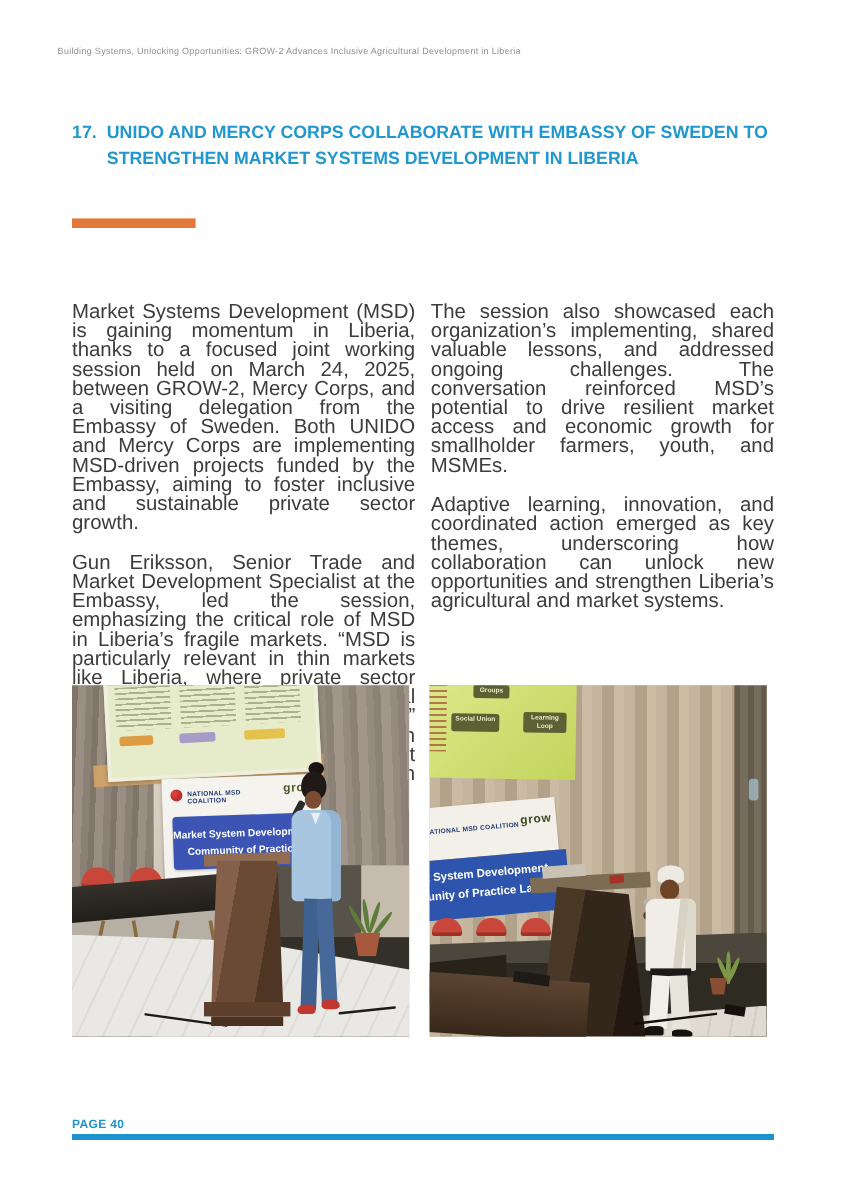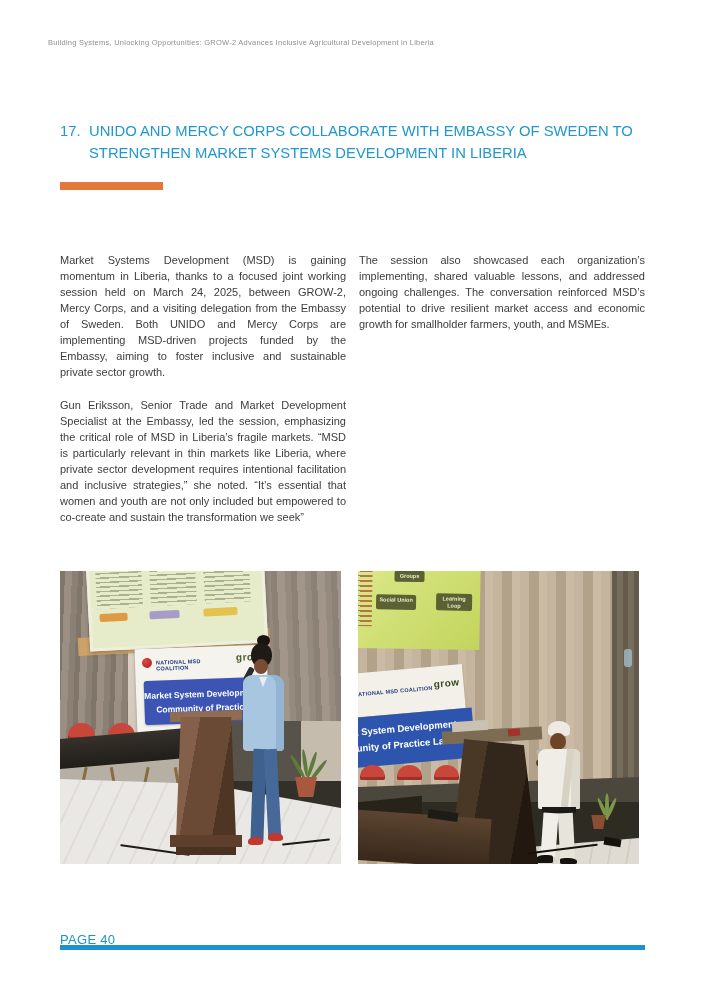--- a/index.html
+++ b/index.html
@@ -9,34 +9,34 @@
   }
 
   
   #running-header {
     position:absolute; left:48px; top:38px; font-size:7.5px;
     color:#918f8b; letter-spacing:.25px;
   }
 
   
   #section-heading {
-    position:absolute; left:60px; top:120px; width:580px; display:flex;
-    color:#2097cf; font-weight:normal; font-size:14.8px; line-height:22px;
+    position:absolute; left:60px; top:100px; width:580px; display:flex;
+    color:#2097cf; font-weight:bold; font-size:14.8px; line-height:22px;
   }
   #section-heading .num { flex:none; width:29px; }
   #section-heading .ttl { flex:1; }
 
   #orange-bar {
     position:absolute; left:60px; top:182px; width:103px; height:8px;
     background:#e2793b;
   }
 
   
   #columns { position:absolute; left:60px; top:252px; width:585px; display:flex; gap:13px; }
-  .col { width:286px; font-size:11px; line-height:16px; color:#3c3c3c; text-align:justify; }
+  .col { width:286px; font-size:17px; line-height:16px; color:#3c3c3c; text-align:justify; }
   .col p { margin:0 0 17px 0; }
 
   
   .photo { position:absolute; top:571px; width:281px; height:293px; overflow:hidden; background:#cdc3b6; }
   #photo-left { left:60px; }
   #photo-right { left:358px; }
   .photo * { position:absolute; }
 
   
   .p1-wall { left:60px; top:0; width:145px; height:180px; background:linear-gradient(180deg,#e3dacd,#cfc5b8); }
@@ -156,21 +156,21 @@
   .p2-pants-r { left:201px; top:242px; width:15px; height:48px; background:#e7e4dc; transform:rotate(-3deg); }
   .p2-shoe-l { left:178px; top:284px; width:17px; height:8px; background:#17140f; border-radius:50% 30% 20% 20%; }
   .p2-shoe-r { left:202px; top:287px; width:17px; height:6px; background:#17140f; border-radius:30% 50% 20% 20%; }
   .p2-frond { width:4px; height:24px; background:#7c9748; border-radius:50%; }
   .p2-pot { right:32px; top:244px; width:17px; height:14px; background:#8a4f33;
     clip-path:polygon(8% 0,92% 0,78% 100%,22% 100%); }
   .p2-charger { right:18px; bottom:18px; width:17px; height:8px; background:#15120e; transform:rotate(9deg); }
   .p2-cable { height:2px; background:#14110d; border-radius:2px; }
 
   
-  #footer-label { position:absolute; left:60px; top:932px; font-size:13px; font-weight:normal;
+  #footer-label { position:absolute; left:60px; top:932px; font-size:10px; font-weight:bold;
     color:#1c93ce; letter-spacing:.3px; }
   #footer-line { position:absolute; left:60px; top:945px; width:585px; height:5px; background:#1c93ce; }
 </style>
 </head>
 <body>
 
 <div id="running-header">Building Systems, Unlocking Opportunities: GROW-2 Advances Inclusive Agricultural Development in Liberia</div>
 
 <div id="section-heading">
   <span class="num">17.</span>
@@ -179,20 +179,21 @@
 
 <div id="orange-bar"></div>
 
 <div id="columns">
   <div class="col">
     <p>Market Systems Development (MSD) is gaining momentum in Liberia, thanks to a focused joint working session held on March 24, 2025, between GROW-2, Mercy Corps, and a visiting delegation from the Embassy of Sweden. Both UNIDO and Mercy Corps are implementing MSD-driven projects funded by the Embassy, aiming to foster inclusive and sustainable private sector growth.</p>
     <p>Gun Eriksson, Senior Trade and Market Development Specialist at the Embassy, led the session, emphasizing the critical role of MSD in Liberia’s fragile markets. “MSD is particularly relevant in thin markets like Liberia, where private sector development requires intentional facilitation and inclusive strategies,” she noted. “It’s essential that women and youth are not only included but empowered to co-create and sustain the transformation we seek”</p>
   </div>
   <div class="col">
     <p>The session also showcased each organization’s implementing, shared valuable lessons, and addressed ongoing challenges. The conversation reinforced MSD’s potential to drive resilient market access and economic growth for smallholder farmers, youth, and MSMEs.</p>
+    <p>Adaptive learning, innovation, and coordinated action emerged as key themes, underscoring how collaboration can unlock new opportunities and strengthen Liberia’s agricultural and market systems.</p>
   </div>
 </div>
 
 <div class="photo" id="photo-left">
   <div class="p1-wall"></div>
   <div class="p1-curtain-l"></div>
   <div class="p1-curtain-r"></div>
   <div class="p1-band"></div>
   <div class="p1-screen">
     <div class="txtcol c1"></div>

